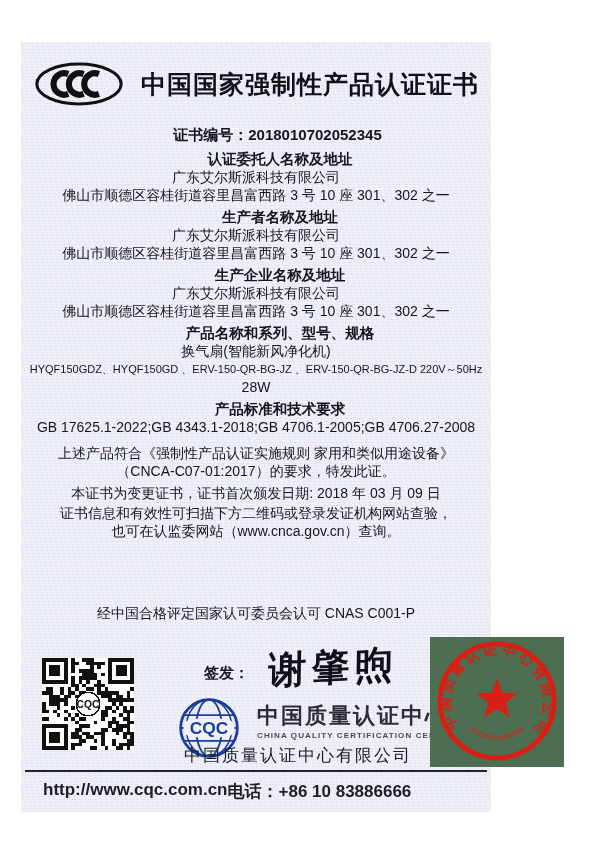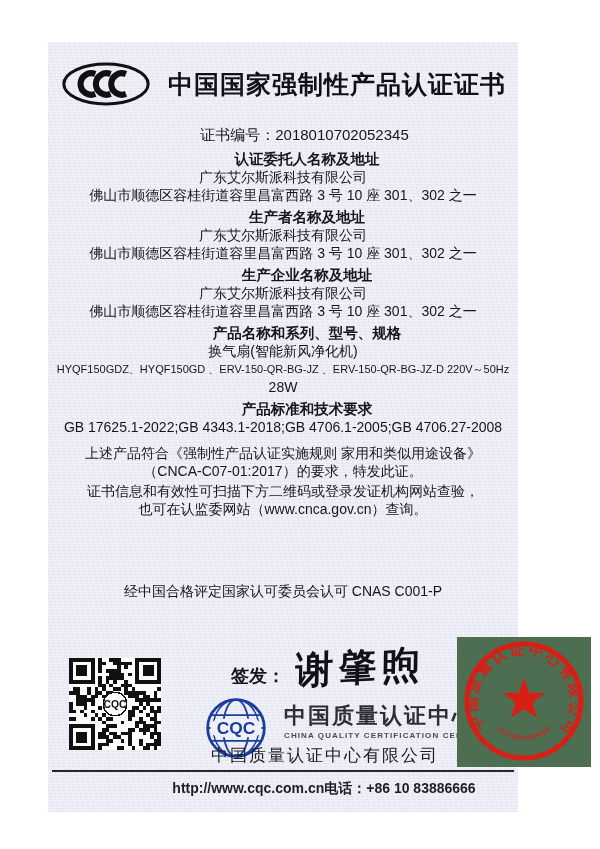--- a/index.html
+++ b/index.html
@@ -2,47 +2,47 @@
 <html><head>
 <meta charset="utf-8">
 <style>
   html,body{margin:0;padding:0;background:#ffffff;}
   body{width:600px;height:849px;position:relative;overflow:hidden;
        font-family:"Liberation Sans","DejaVu Sans",sans-serif;color:#15151c;}
   .sheet{position:absolute;left:21px;top:42px;width:470px;height:770px;
          background-color:#eff0f8;
          background-image:
            repeating-linear-gradient(0deg, rgba(110,115,185,0.06) 0 1px, transparent 1px 3px),
-           repeating-linear-gradient(78deg, rgba(110,115,185,0.05) 0 1px, transparent 1px 5px); margin-left: 27px;}
+           repeating-linear-gradient(78deg, rgba(110,115,185,0.05) 0 1px, transparent 1px 5px);}
   .hdr{display:flex;align-items:center;justify-content:center;padding-top:18px;gap:16px;height:48px;}
   .hdr .title{font-size:25px;font-weight:bold;letter-spacing:1px;color:#101016;}
   .line{text-align:center;font-size:14px;line-height:18px;}
   .heading{font-weight:bold;font-size:14.5px;padding-left:48px;}
-  .certno{font-weight:normal;font-size:15px;margin-top:18px;line-height:18px;padding-left:43px;}
+  .certno{font-weight:bold;font-size:15px;margin-top:18px;line-height:18px;padding-left:43px;}
   .mt6{margin-top:6px}.mt4{margin-top:4px}.mt8{margin-top:8px}.mt2{margin-top:2px}
   .models{font-size:11px;white-space:nowrap;letter-spacing:0;}
   .dates{font-weight:bold;line-height:20px;margin-top:6px;font-size:14px;}
   .dates .gap{display:inline-block;width:34px;}
   .accred{margin-top:64px;font-size:14px;}
   .abs{position:absolute;}
   .qr{left:21px;top:616px;width:92px;height:92px;}
-  .sign-label{left:183px;top:622px;font-size:18px;font-weight:bold;}
+  .sign-label{left:183px;top:622px;font-size:15px;font-weight:bold;}
   .signature{left:222px;top:600px;width:180px;text-align:center;font-size:38px;font-weight:bold;
              letter-spacing:5px;transform:rotate(-3deg) skewX(-4deg);color:#101018;
              font-family:"Liberation Serif","DejaVu Serif",serif;}
   .cqc-globe{left:156px;top:654px;width:64px;height:64px;}
   .orgblock{left:236px;top:662px;text-align:left;}
   .org-cn{font-size:22px;font-weight:bold;color:#2d2d33;letter-spacing:2px;line-height:24px;}
   .org-en{font-size:8px;font-weight:bold;color:#4a4a52;letter-spacing:1.1px;margin-top:3px;}
   .company{left:0;top:704px;width:554px;text-align:center;font-size:17px;letter-spacing:2px;
            font-weight:500;line-height:20px;color:#1b1b22;}
   .seal{left:409px;top:595px;width:134px;height:130px;}
   .rule{left:4px;right:4px;top:728px;height:2px;background:#26262e;}
-  .footer{left:0;top:738px;width:554px;display:flex;justify-content:center;
-          padding:0 14px 0 12px;box-sizing:border-box;font-size:14px;font-weight:bold;color:#1d1d25;}
+  .footer{left:10px;top:738px;width:554px;display:flex;justify-content:flex-start;
+          padding:0 14px 0 12px;box-sizing:border-box;font-size:17px;font-weight:bold;color:#1d1d25;}
   svg{display:block;}
 </style>
 </head>
 <body>
 
 <div class="sheet">
 
   <div class="hdr">
     <span>
       <svg width="92" height="46" viewBox="0 0 120 60">
@@ -74,20 +74,21 @@
   <div class="line models">HYQF150GDZ、HYQF150GD 、ERV-150-QR-BG-JZ 、ERV-150-QR-BG-JZ-D 220V～50Hz</div>
   <div class="line">28W</div>
 
   <div class="line heading mt4">产品标准和技术要求</div>
   <div class="line">GB 17625.1-2022;GB 4343.1-2018;GB 4706.1-2005;GB 4706.27-2008</div>
 
   <div class="line mt8">上述产品符合《强制性产品认证实施规则 家用和类似用途设备》</div>
   <div class="line">（CNCA-C07-01:2017）的要求，特发此证。</div>
 
 
+  <div class="line mt4">本证书为变更证书，证书首次颁发日期: 2018 年 03 月 09 日</div>
   <div class="line mt2">证书信息和有效性可扫描下方二维码或登录发证机构网站查验，</div>
   <div class="line">也可在认监委网站（www.cnca.gov.cn）查询。</div>
 
   <div class="line accred">经中国合格评定国家认可委员会认可 CNAS C001-P</div>
 
   <div class="abs qr">
     <svg width="92" height="92" viewBox="0 0 25 25" shape-rendering="crispEdges">
       <rect x="0" y="0" width="25" height="25" fill="#fdfdfe"></rect>
       <g class="cells" fill="#111">
           <rect x="8" y="0" width="1" height="1"></rect>

